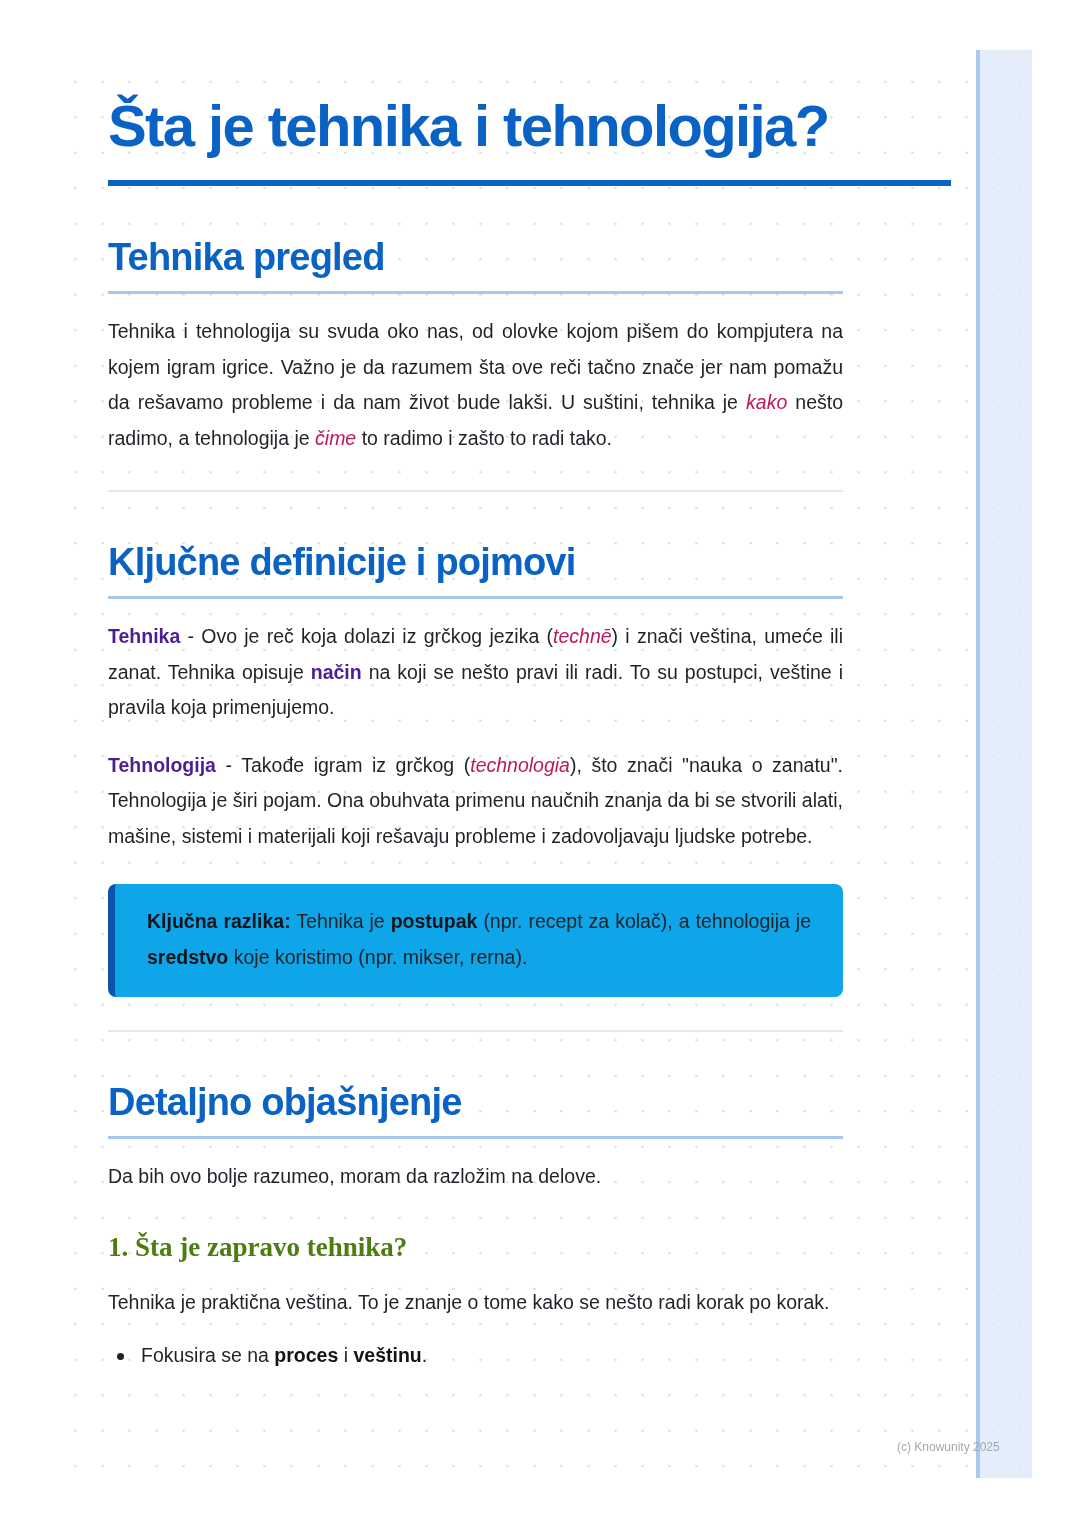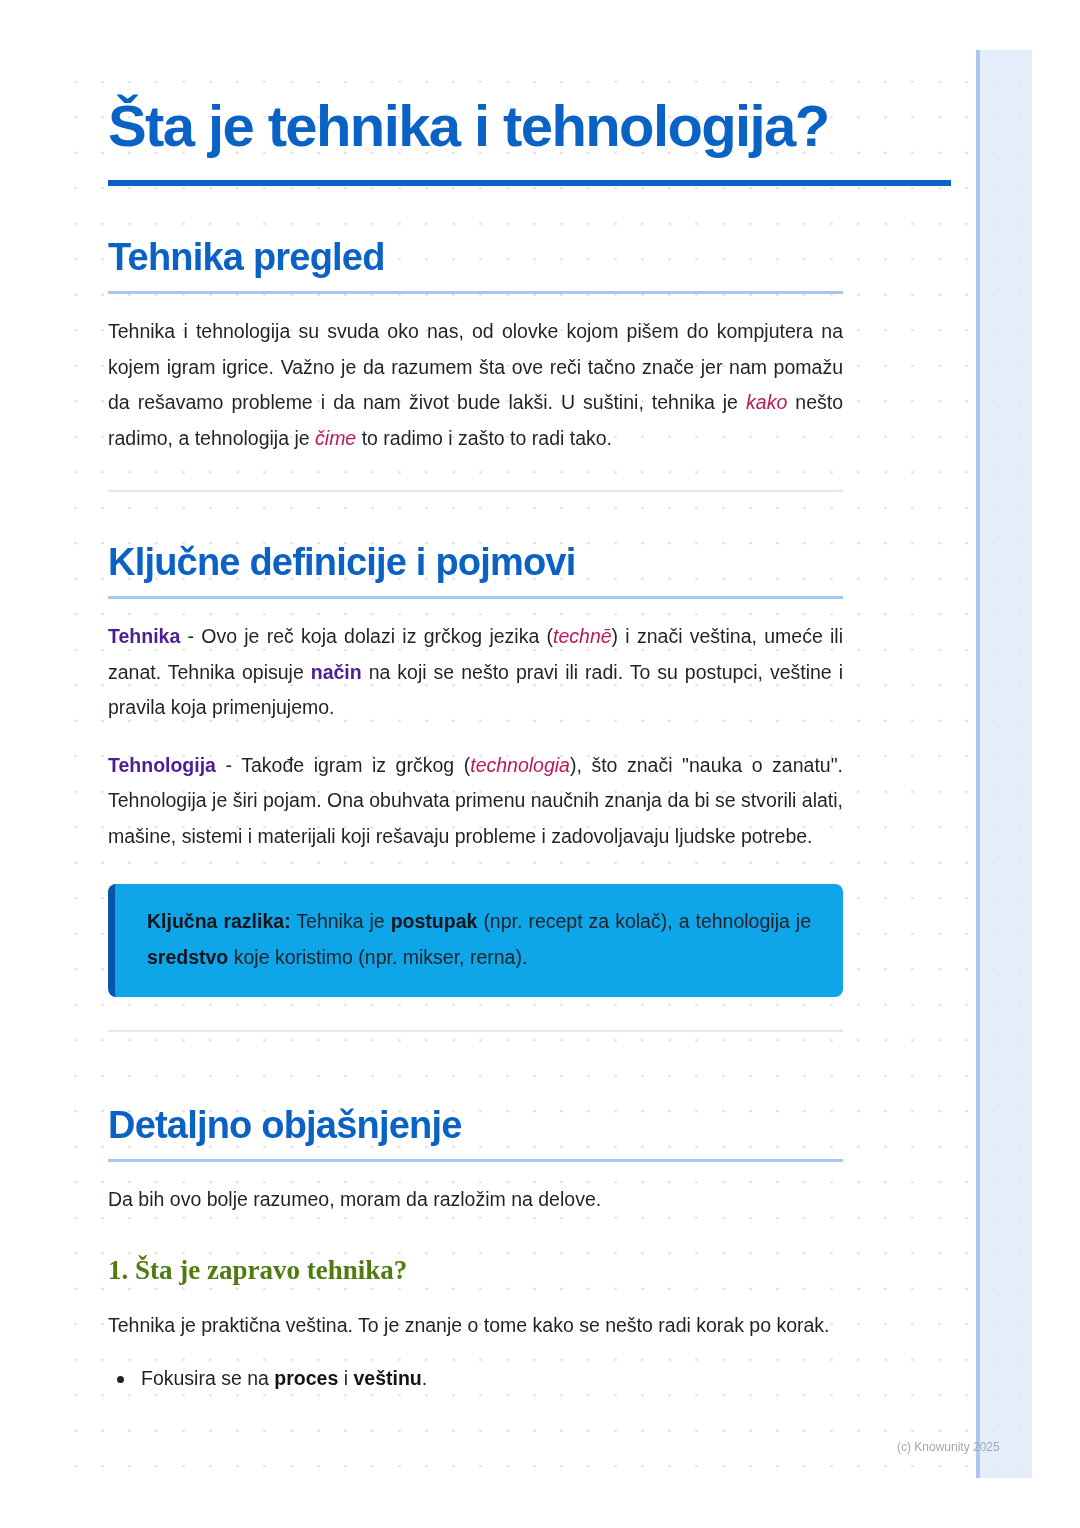--- a/index.html
+++ b/index.html
@@ -162,21 +162,21 @@
 
     <p class="body" style="margin-top:22px;"><strong>Tehnologija</strong><span> - Takođe igram iz grčkog (</span><em>technologia</em><span>), što znači "nauka o zanatu". Tehnologija je širi pojam. Ona obuhvata primenu naučnih znanja da bi se stvorili alati, mašine, sistemi i materijali koji rešavaju probleme i zadovoljavaju ljudske potrebe.</span></p>
 
     <div class="callout" style="margin-top:30px;">
       <p><strong>Ključna razlika:</strong><span> Tehnika je </span><strong>postupak</strong><span> (npr. recept za kolač), a tehnologija je </span><strong>sredstvo</strong><span> koje koristimo (npr. mikser, rerna).</span></p>
     </div>
   </section>
 
   <div class="divider" style="margin-top:33px;"></div>
 
-  <section style="margin-top:67px;">
+  <section style="margin-top:44px;">
     <h2 class="section">Detaljno objašnjenje</h2>
     <p class="body" style="margin-top:20px;">Da bih ovo bolje razumeo, moram da razložim na delove.</p>
 
     <h3 class="sub" style="margin-top:34px;">1. Šta je zapravo tehnika?</h3>
     <p class="body" style="margin-top:20px;">Tehnika je praktična veština. To je znanje o tome kako se nešto radi korak po korak.</p>
 
     <ul class="bullets" style="margin-top:18px;">
       <li><span class="bullet-dot"></span><span>Fokusira se na </span><strong>proces</strong><span> i </span><strong>veštinu</strong><span>.</span></li>
     </ul>
   </section>

